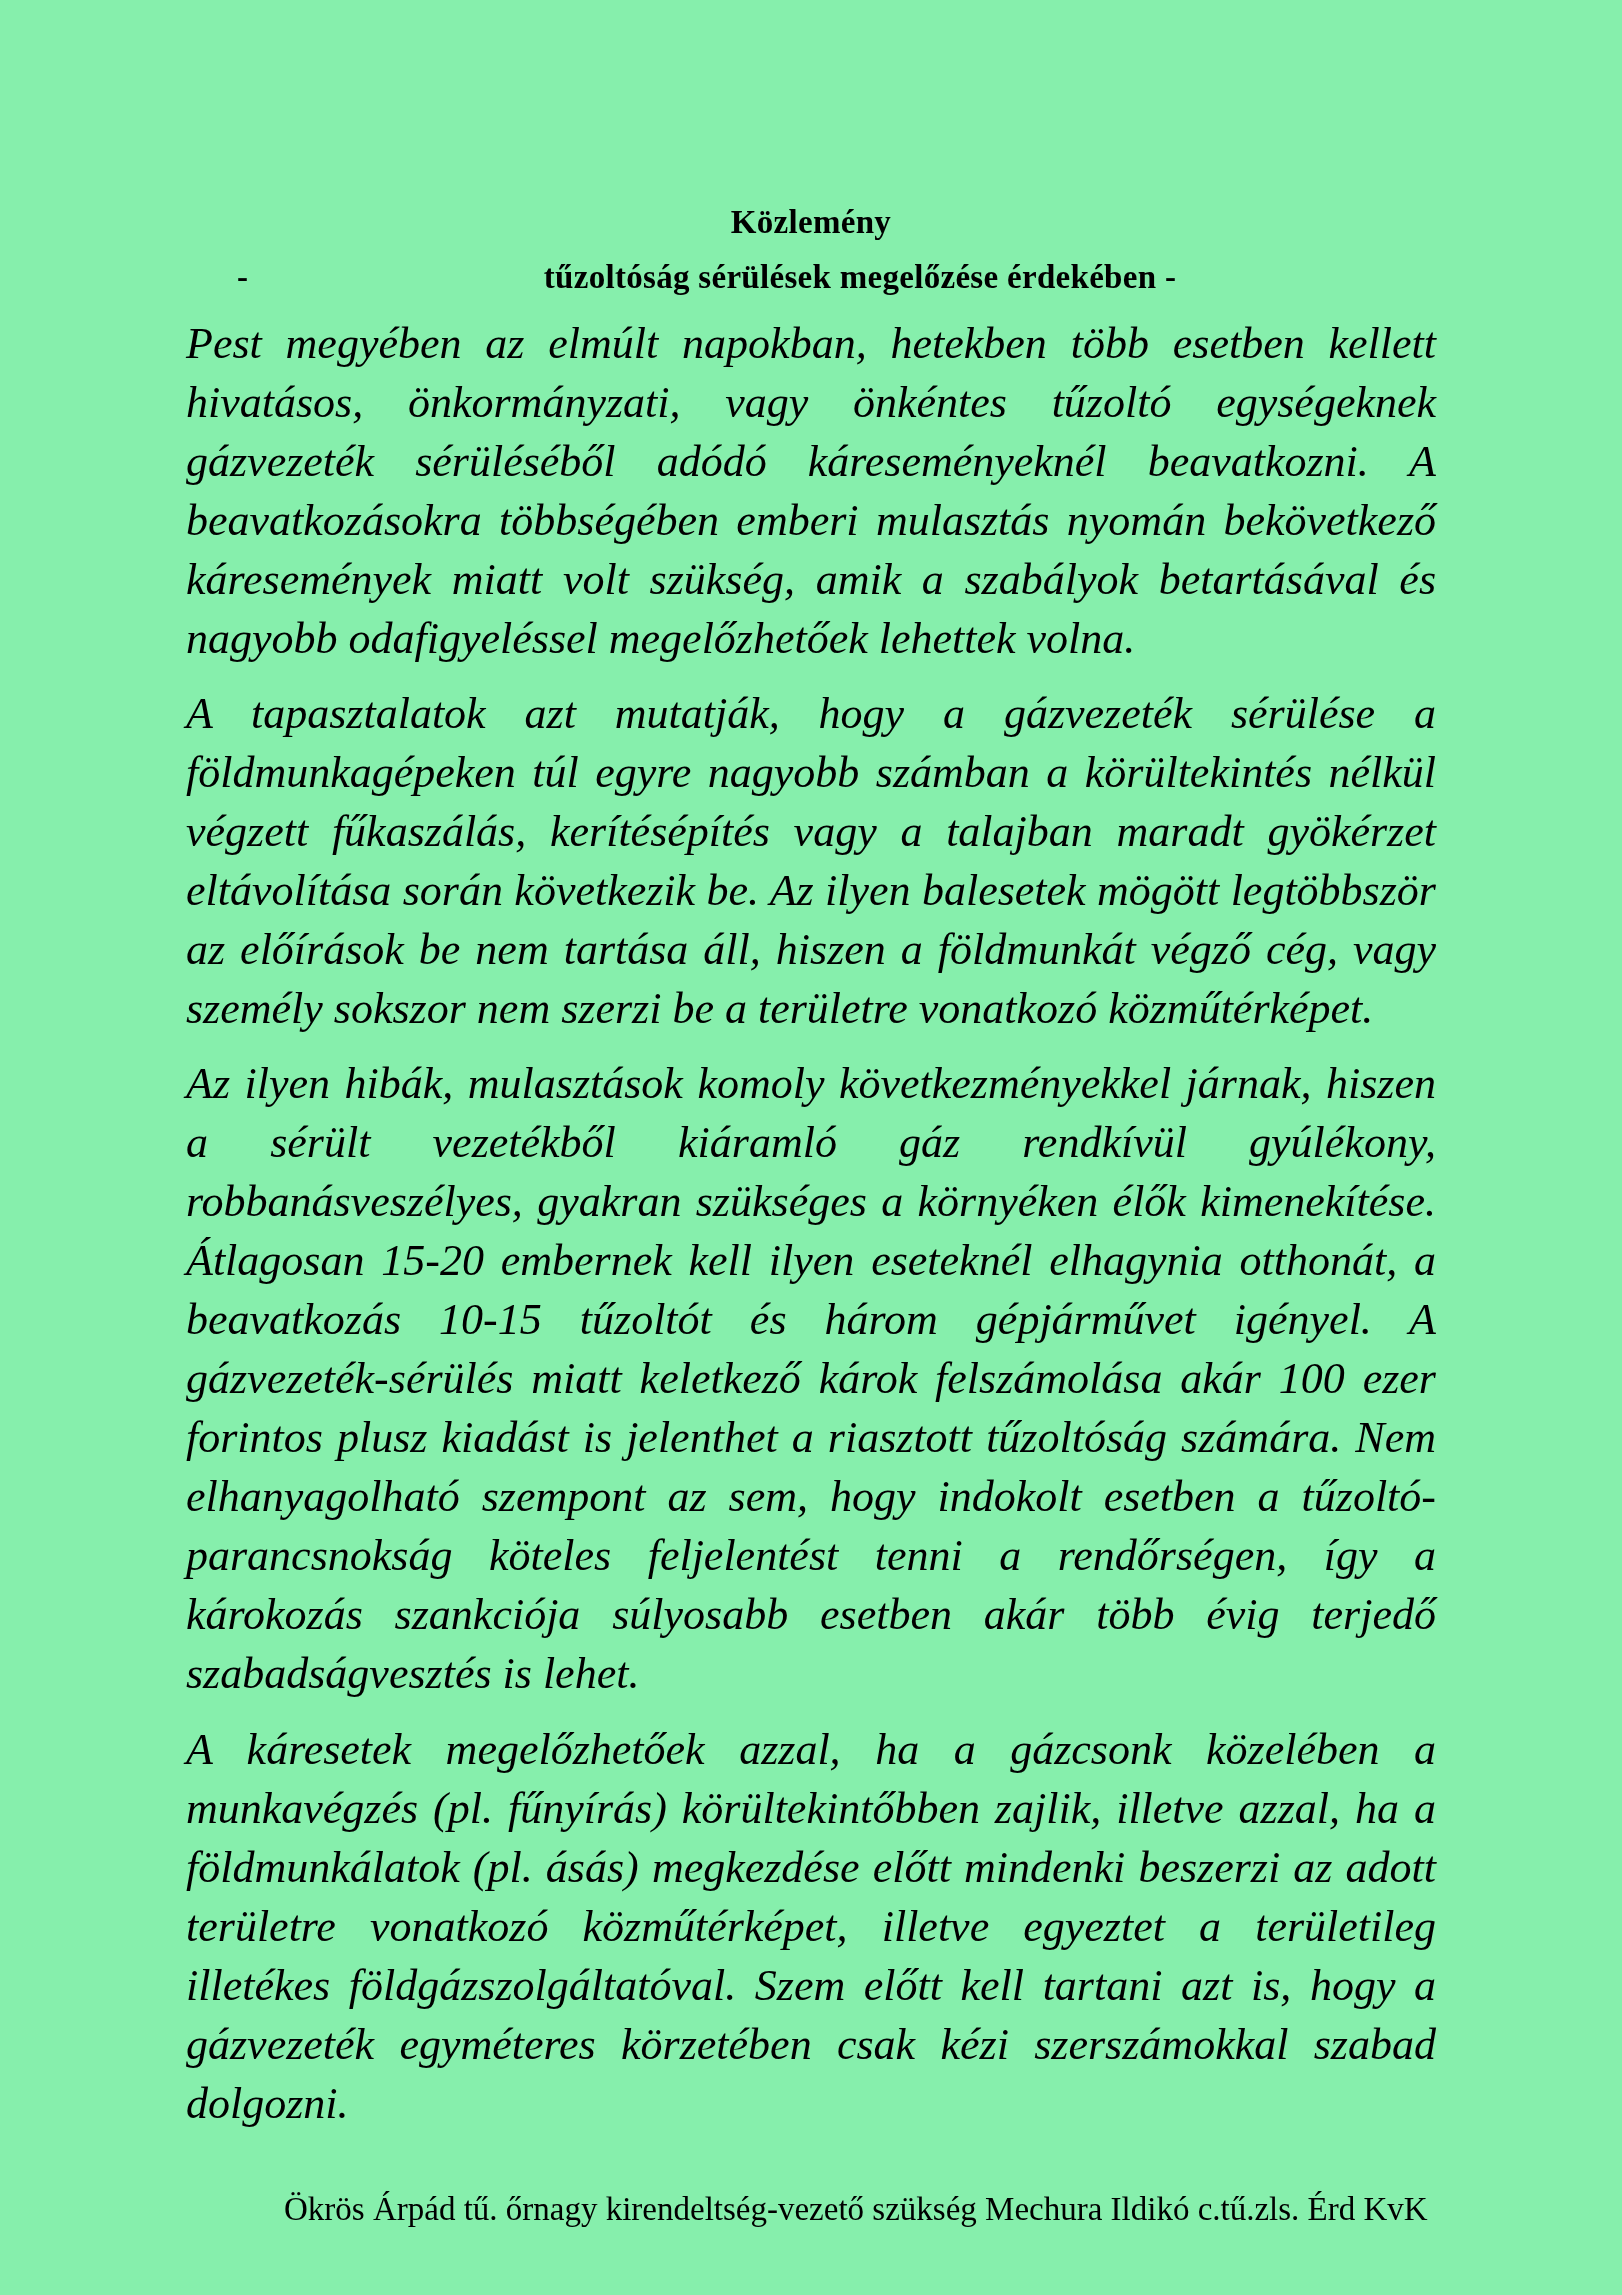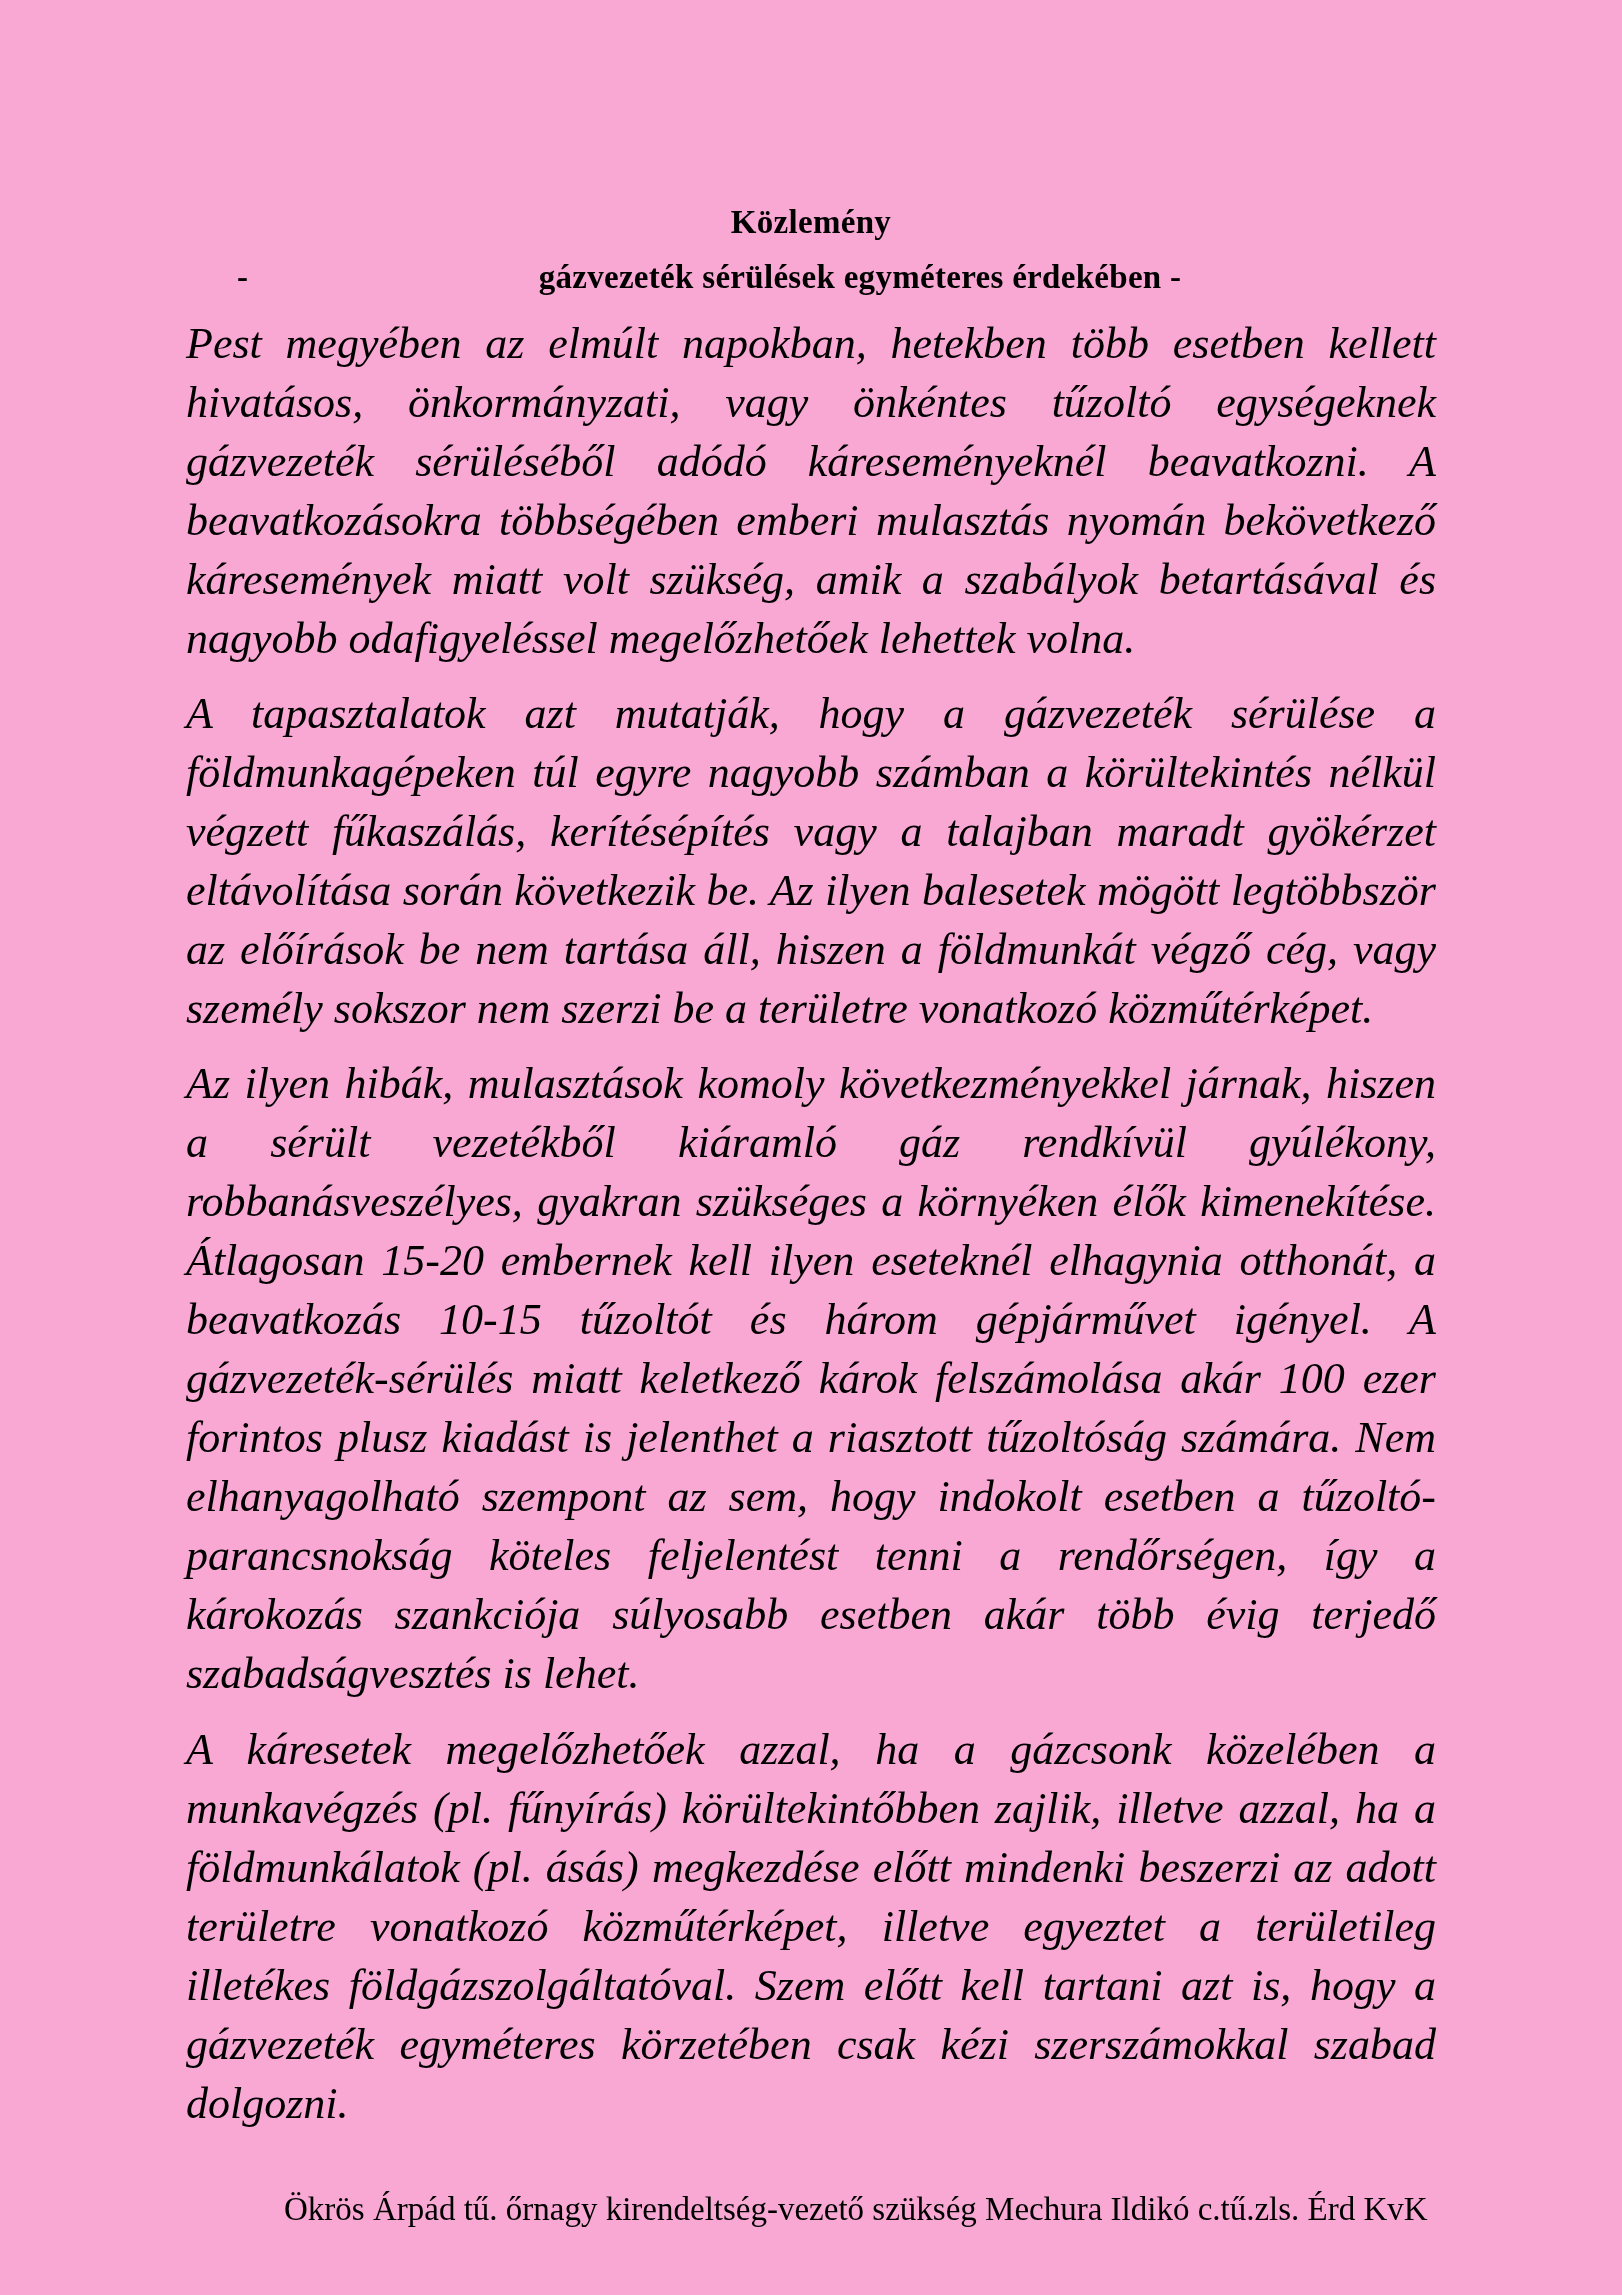--- a/index.html
+++ b/index.html
@@ -6,21 +6,21 @@
     margin: 0;
     padding: 0;
     background: #ffffff;
   }
   .page {
     position: relative;
     width: 1622px;
     height: 2295px;
     box-sizing: border-box;
     padding: 203px 186px 0 186px;
-    background: #f9a8d4;
+    background: #86efac;
     color: #000000;
     font-family: "Liberation Serif", "DejaVu Serif", serif;
     overflow: hidden;
   }
   .doc-title {
     margin: 0;
     font-size: 33px;
     line-height: 39px;
     font-weight: bold;
     text-align: center;
@@ -61,21 +61,21 @@
 </style>
 </head>
 <body>
 
 <div class="page">
 
   <h1 class="doc-title">Közlemény</h1>
 
   <div class="subtitle-row">
     <span class="subtitle-dash">-</span>
-    <div class="subtitle-text">gázvezeték sérülések egyméteres érdekében -</div>
+    <div class="subtitle-text">tűzoltóság sérülések megelőzése érdekében -</div>
   </div>
 
   <p class="body-par">Pest megyében az elmúlt napokban, hetekben több esetben kellett hivatásos, önkormányzati, vagy önkéntes tűzoltó egységeknek gázvezeték sérüléséből adódó káreseményeknél beavatkozni. A beavatkozásokra többségében emberi mulasztás nyomán bekövetkező káresemények miatt volt szükség, amik a szabályok betartásával és nagyobb odafigyeléssel megelőzhetőek lehettek volna.</p>
 
   <p class="body-par">A tapasztalatok azt mutatják, hogy a gázvezeték sérülése a földmunkagépeken túl egyre nagyobb számban a körültekintés nélkül végzett fűkaszálás, kerítésépítés vagy a talajban maradt gyökérzet eltávolítása során következik be. Az ilyen balesetek mögött legtöbbször az előírások be nem tartása áll, hiszen a földmunkát végző cég, vagy személy sokszor nem szerzi be a területre vonatkozó közműtérképet.</p>
 
   <p class="body-par">Az ilyen hibák, mulasztások komoly következményekkel járnak, hiszen a sérült vezetékből kiáramló gáz rendkívül gyúlékony, robbanásveszélyes, gyakran szükséges a környéken élők kimenekítése. Átlagosan 15-20 embernek kell ilyen eseteknél elhagynia otthonát, a beavatkozás 10-15 tűzoltót és három gépjárművet igényel. A gázvezeték-sérülés miatt keletkező károk felszámolása akár 100 ezer forintos plusz kiadást is jelenthet a riasztott tűzoltóság számára. Nem elhanyagolható szempont az sem, hogy indokolt esetben a tűzoltó-parancsnokság köteles feljelentést tenni a rendőrségen, így a károkozás szankciója súlyosabb esetben akár több évig terjedő szabadságvesztés is lehet.</p>
 
   <p class="body-par">A káresetek megelőzhetőek azzal, ha a gázcsonk közelében a munkavégzés (pl. fűnyírás) körültekintőbben zajlik, illetve azzal, ha a földmunkálatok (pl. ásás) megkezdése előtt mindenki beszerzi az adott területre vonatkozó közműtérképet, illetve egyeztet a területileg illetékes földgázszolgáltatóval. Szem előtt kell tartani azt is, hogy a gázvezeték egyméteres körzetében csak kézi szerszámokkal szabad dolgozni.</p>
 

